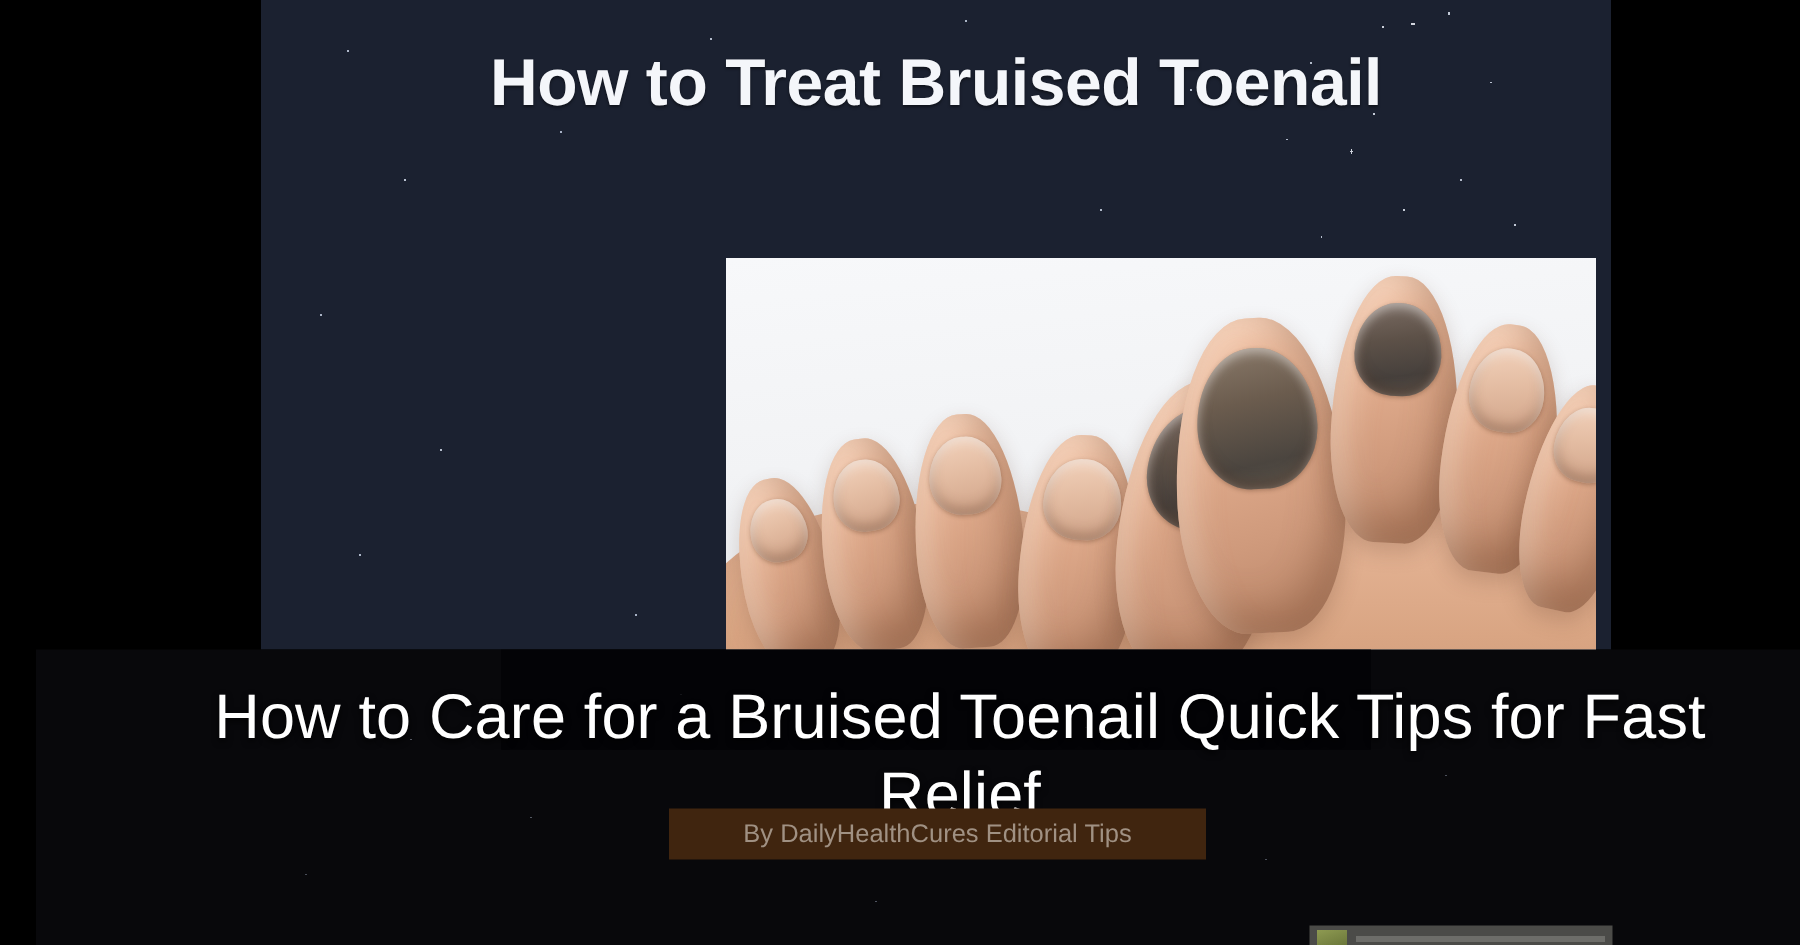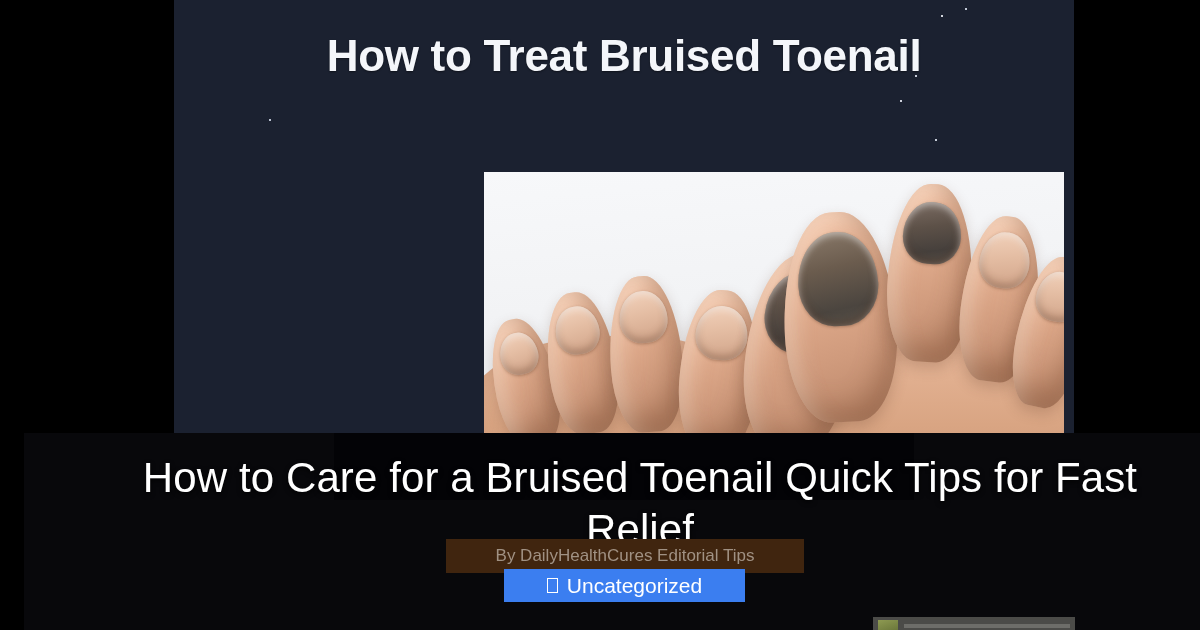--- a/index.html
+++ b/index.html
@@ -348,24 +348,20 @@
   <div class="lower-dark">
     <div class="lower-speckle"></div>
   </div>
 
   <div class="photo-dim"></div>
 
   <div class="overlay-title">How to Care for a Bruised Toenail Quick Tips for Fast Relief</div>
 
   <div class="byline">By DailyHealthCures Editorial Tips</div>
 
-  <div class="category-badge">
-    <span class="tofu"></span>
-    <span>Uncategorized</span>
-  </div>
 
   <div class="bottom-card">
     <div class="bottom-card-thumb"></div>
     <div class="bottom-card-lines">
       <div class="bottom-card-line"></div>
 
     </div>
   </div>
 
 </div>

